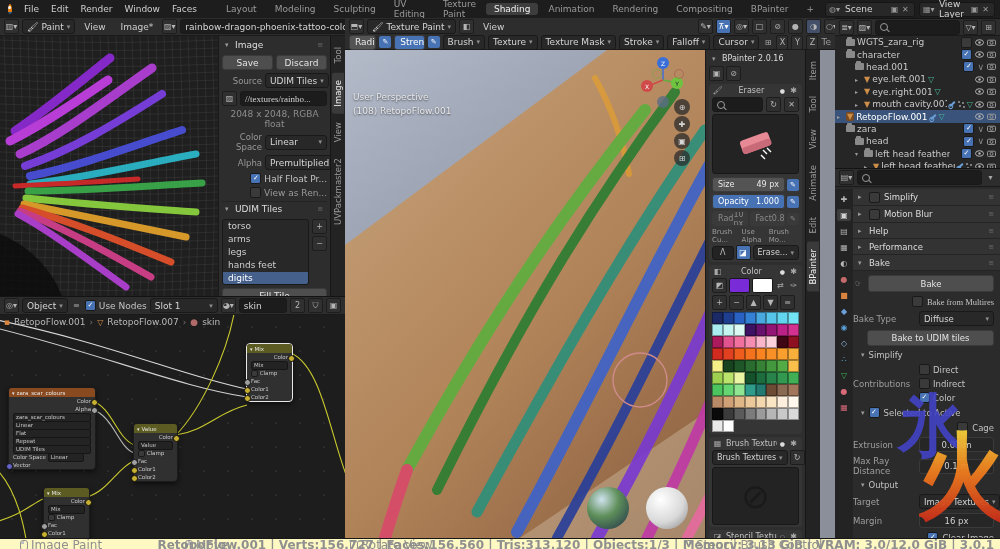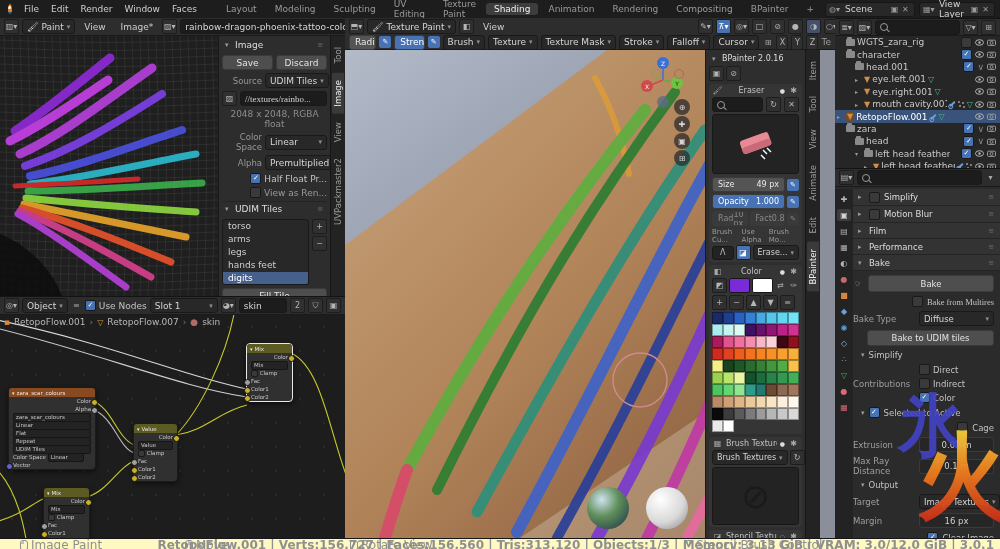--- a/index.html
+++ b/index.html
@@ -653,20 +653,24 @@
           <circle cx="337" cy="91" r="8"></circle>
           <circle cx="337" cy="108" r="8"></circle>
         </g>
         <g fill="#d5d5d5" font-size="8" text-anchor="middle">
           <text x="337" y="60">⊕</text>
             <text x="337" y="77">✚</text>
             <text x="337" y="94">▣</text>
             <text x="337" y="111">⊞</text>
         </g>
       </svg>
+      <div id="vp-overlay" class="abs">
+        <div>User Perspective</div>
+        <div>(108) RetopoFlow.001</div>
+      </div>
     </div>
 
     <div id="bp-panel" class="abs">
       <div class="panel-h">
           <span class="tri">▾</span>
           <span style="white-space:nowrap;overflow:hidden;">BPainter 2.0.16</span>
         </div>
       <div class="row" style="gap:2px;margin:1px 0;">
         <span class="icbox">▣</span>
         <span class="icbox">⊘</span>
@@ -1130,21 +1134,21 @@
           <span class="grip">≡</span>
         </div>
       <div class="pp-head">
           <span class="tri">▸</span>
           <span class="chk off"></span>
           <span>Motion Blur</span>
           <span class="grip">≡</span>
         </div>
       <div class="pp-head">
           <span class="tri">▸</span>
-          <span>Film</span>
+          <span>Help</span>
           <span class="grip">≡</span>
         </div>
       <div class="pp-head">
           <span class="tri">▸</span>
           <span>Performance</span>
           <span class="grip">≡</span>
         </div>
       <div class="pp-head">
           <span class="tri">▾</span>
           <span>Bake</span>

